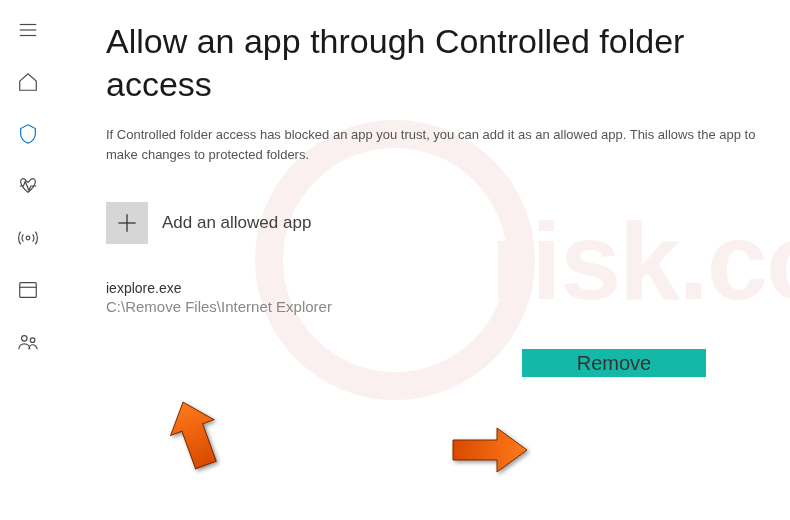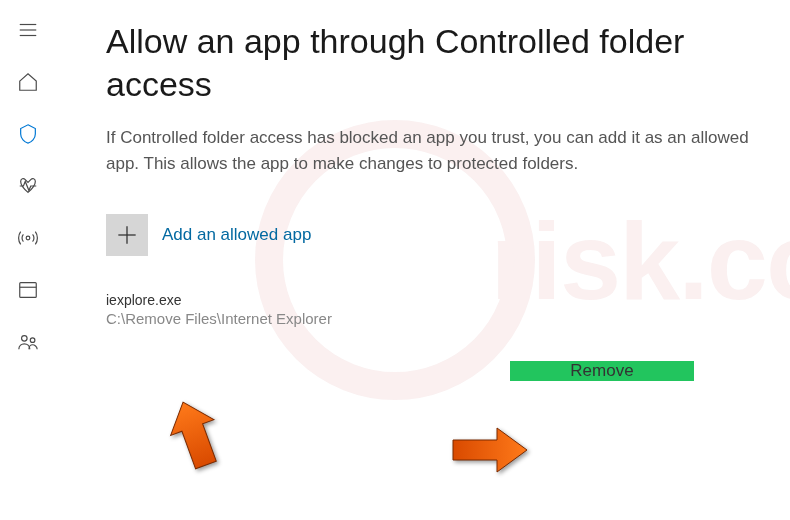--- a/index.html
+++ b/index.html
@@ -38,31 +38,31 @@
     .sidebar-icon svg {
       stroke: #4a4a4a;
       fill: none;
       stroke-width: 1.3;
     }
     .sidebar-icon.active svg {
       stroke: #0078d4;
     }
     .main {
       flex: 1;
-      padding: 20px 40px 20px 50px;
+      padding: 20px 28px 20px 50px;
     }
     .page-title {
       font-size: 34px;
       font-weight: 400;
       color: #1a1a1a;
       line-height: 1.25;
       margin-bottom: 20px;
     }
     .description {
-      font-size: 17px;
+      font-size: 13px;
       color: #555;
       line-height: 1.5;
       margin-bottom: 38px;
     }
     .add-button {
       display: inline-flex;
       align-items: center;
       gap: 14px;
       cursor: pointer;
       margin-bottom: 36px;
@@ -75,21 +75,21 @@
       align-items: center;
       justify-content: center;
     }
     .add-button-icon svg {
       stroke: #333;
       stroke-width: 1.2;
       fill: none;
     }
     .add-button-label {
       font-size: 17px;
-      color: #0369a1;
+      color: #404040;
     }
     .app-item {
       margin-bottom: 6px;
     }
     .app-name {
       font-size: 14px;
       color: #333;
       margin-bottom: 2px;
     }
     .app-path {
@@ -97,24 +97,24 @@
       color: #888;
     }
     .remove-row {
       display: flex;
       justify-content: flex-end;
       margin-top: 34px;
       padding-right: 56px;
     }
     .remove-button {
       width: 184px;
-      height: 20px;
-      background: #22c55e;
+      height: 28px;
+      background: #14b8a6;
       border: none;
-      font-size: 17px;
+      font-size: 20px;
       color: #333;
       cursor: pointer;
       font-family: inherit;
       text-align: center;
     }
     
     .watermark {
       position: absolute;
       top: 50%;
       left: 50%;

